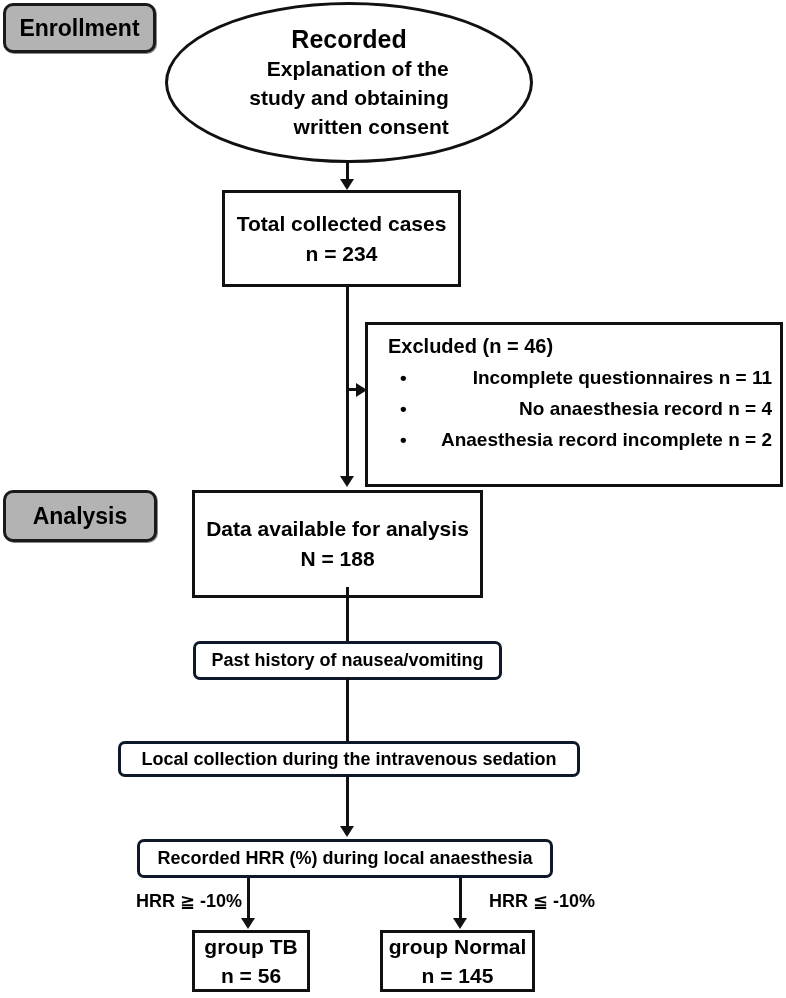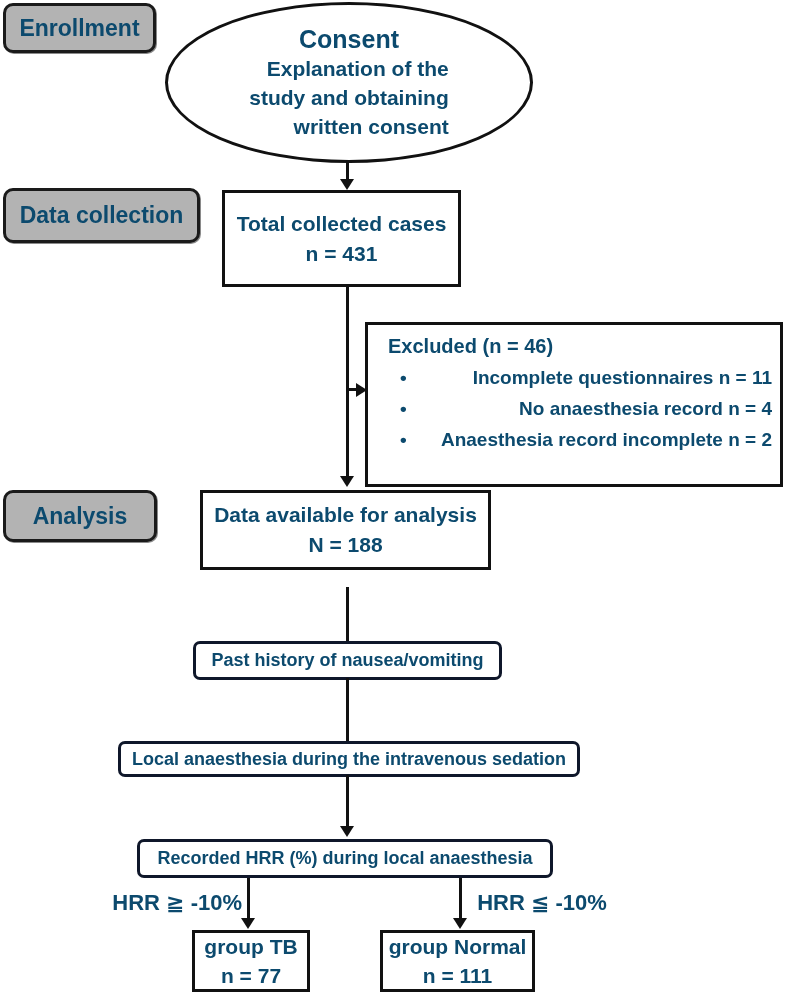--- a/index.html
+++ b/index.html
@@ -2,21 +2,21 @@
 <html><head>
 <meta charset="utf-8">
 <style>
   html,body { margin:0; padding:0; background:#ffffff; }
   .canvas {
     position: relative;
     width: 786px;
     height: 998px;
     background: #ffffff;
     font-family: "Liberation Sans", "DejaVu Sans", sans-serif;
-    color: #0c4a6e;
+    color: #000000;
     overflow: hidden;
   }
   .abs { position: absolute; box-sizing: border-box; }
 
   
   .stage {
     background: #b3b3b3;
     border: 3px solid #1a1a1a;
     border-radius: 10px;
     display: flex; align-items: center; justify-content: center;
@@ -74,83 +74,82 @@
     position: absolute; width: 0; height: 0;
     border-left: 7px solid transparent; border-right: 7px solid transparent;
     border-top: 11px solid #111111;
   }
   .ah-right {
     position: absolute; width: 0; height: 0;
     border-top: 7px solid transparent; border-bottom: 7px solid transparent;
     border-left: 11px solid #111111;
   }
 
-  .branch-label { font-weight: bold; font-size: 22px; white-space: nowrap; }
+  .branch-label { font-weight: bold; font-size: 18px; white-space: nowrap; }
 </style>
 </head>
 <body>
 
 <div class="canvas">
 
   <div class="abs stage" style="left:3px; top:3px; width:153px; height:50px;">Enrollment</div>
 
-  <div class="abs stage" style="left:3px; top:188px; width:197px; height:55px;">Data collection</div>
 
   <div class="abs stage" style="left:3px; top:490px; width:154px; height:52px;">Analysis</div>
 
   <div class="abs ellipse" style="left:165px; top:2px; width:368px; height:161px;">
-    <div class="title">Consent</div>
+    <div class="title">Recorded</div>
     <div class="body">Explanation of the
 study and obtaining
 written consent</div>
   </div>
 
   <div class="vline" style="left:346px; top:161px; height:20px;"></div>
   <div class="ah-down" style="left:340px; top:179px;"></div>
 
   <div class="abs rect" style="left:222px; top:190px; width:239px; height:97px; font-size:21px;">Total collected cases
-n = 431</div>
+n = 234</div>
 
   <div class="vline" style="left:346px; top:287px; height:191px;"></div>
   <div class="ah-down" style="left:340px; top:476px;"></div>
   <div class="hline" style="left:348px; top:388px; width:11px;"></div>
   <div class="ah-right" style="left:356px; top:383px;"></div>
 
   <div class="abs excl" style="left:365px; top:322px; width:418px; height:165px;padding-left:20px;">
     <div class="excl-title">Excluded (n = 46)</div>
     <ul>
         <li>Incomplete questionnaires n = 11</li>
         <li>No anaesthesia record n = 4</li>
         <li>Anaesthesia record incomplete n = 2</li>
       </ul>
   </div>
 
-  <div class="abs rect" style="left:200px; top:490px; width:291px; height:80px; font-size:21px;">Data available for analysis
+  <div class="abs rect" style="left:192px; top:490px; width:291px; height:108px; font-size:21px;">Data available for analysis
 N = 188</div>
 
   <div class="vline" style="left:346px; top:587px; height:56px;"></div>
 
   <div class="abs pill" style="left:193px; top:641px; width:309px; height:39px;">Past history of nausea/vomiting</div>
 
   <div class="vline" style="left:346px; top:678px; height:65px;"></div>
 
-  <div class="abs pill" style="left:118px; top:741px; width:462px; height:36px;">Local anaesthesia during the intravenous sedation</div>
+  <div class="abs pill" style="left:118px; top:741px; width:462px; height:36px;">Local collection during the intravenous sedation</div>
 
   <div class="vline" style="left:346px; top:775px; height:53px;"></div>
   <div class="ah-down" style="left:340px; top:826px;"></div>
 
   <div class="abs pill" style="left:137px; top:839px; width:416px; height:39px;">Recorded HRR (%) during local anaesthesia</div>
 
   <div class="vline" style="left:247px; top:878px; height:42px;"></div>
   <div class="ah-down" style="left:241px; top:918px;"></div>
   <div class="abs branch-label" style="left:110px; top:890px; width:132px; text-align:right;">HRR ≧ -10%</div>
 
   <div class="vline" style="left:459px; top:878px; height:42px;"></div>
   <div class="ah-down" style="left:453px; top:918px;"></div>
   <div class="abs branch-label" style="left:472px; top:890px; width:140px; text-align:center;">HRR ≦ -10%</div>
 
   <div class="abs rect" style="left:192px; top:930px; width:118px; height:62px; font-size:21px; line-height:29px;">group TB
-n = 77</div>
+n = 56</div>
 
   <div class="abs rect" style="left:380px; top:930px; width:155px; height:62px; font-size:21px; line-height:29px;">group Normal
-n = 111</div>
+n = 145</div>
 
 </div>
 
 </body></html>

